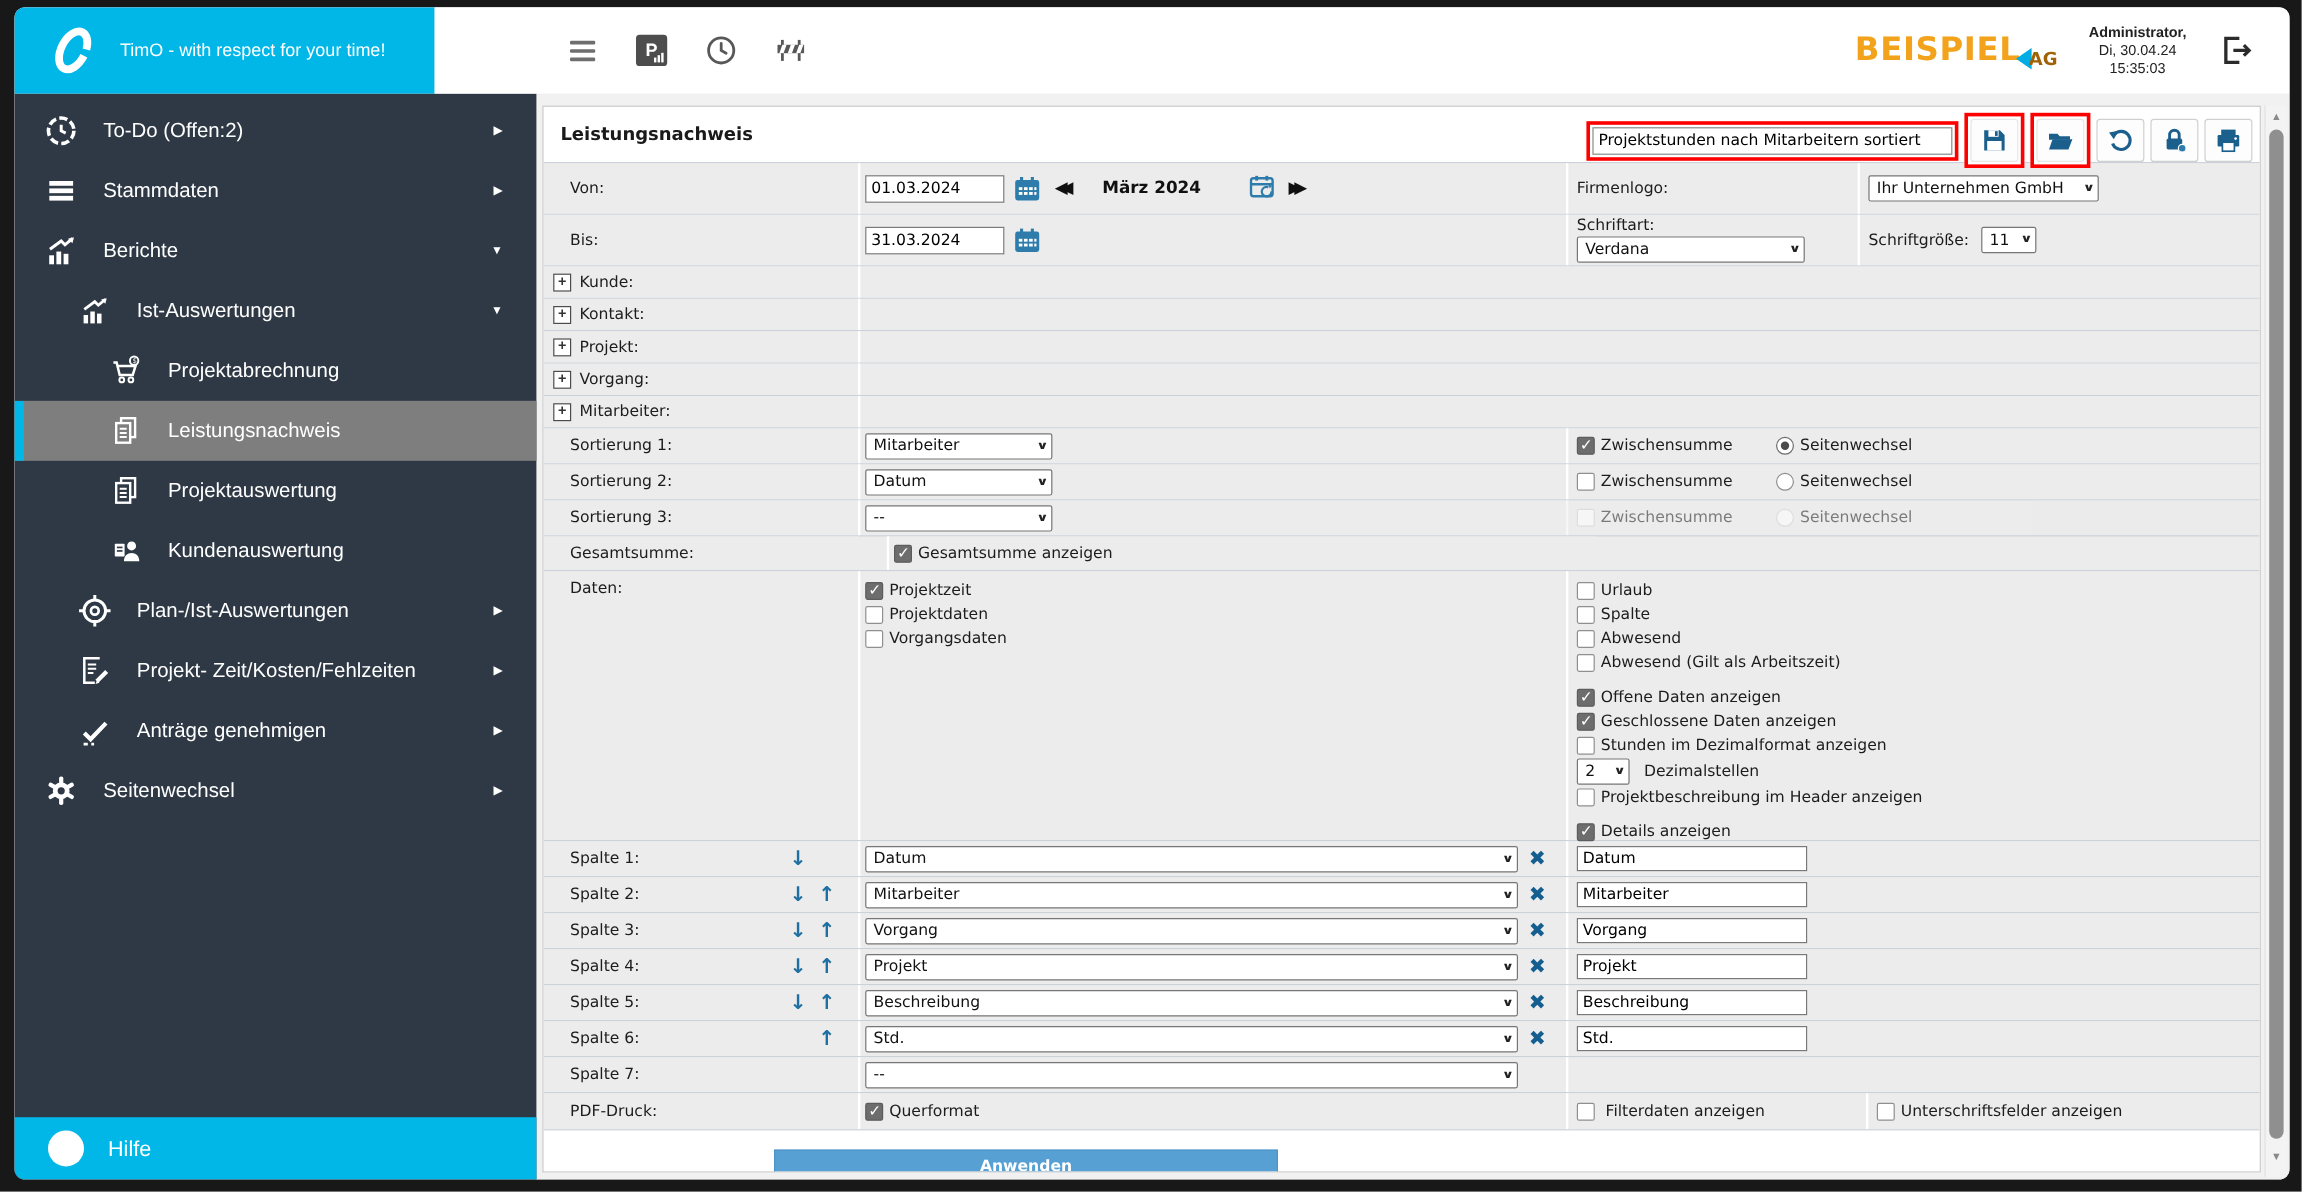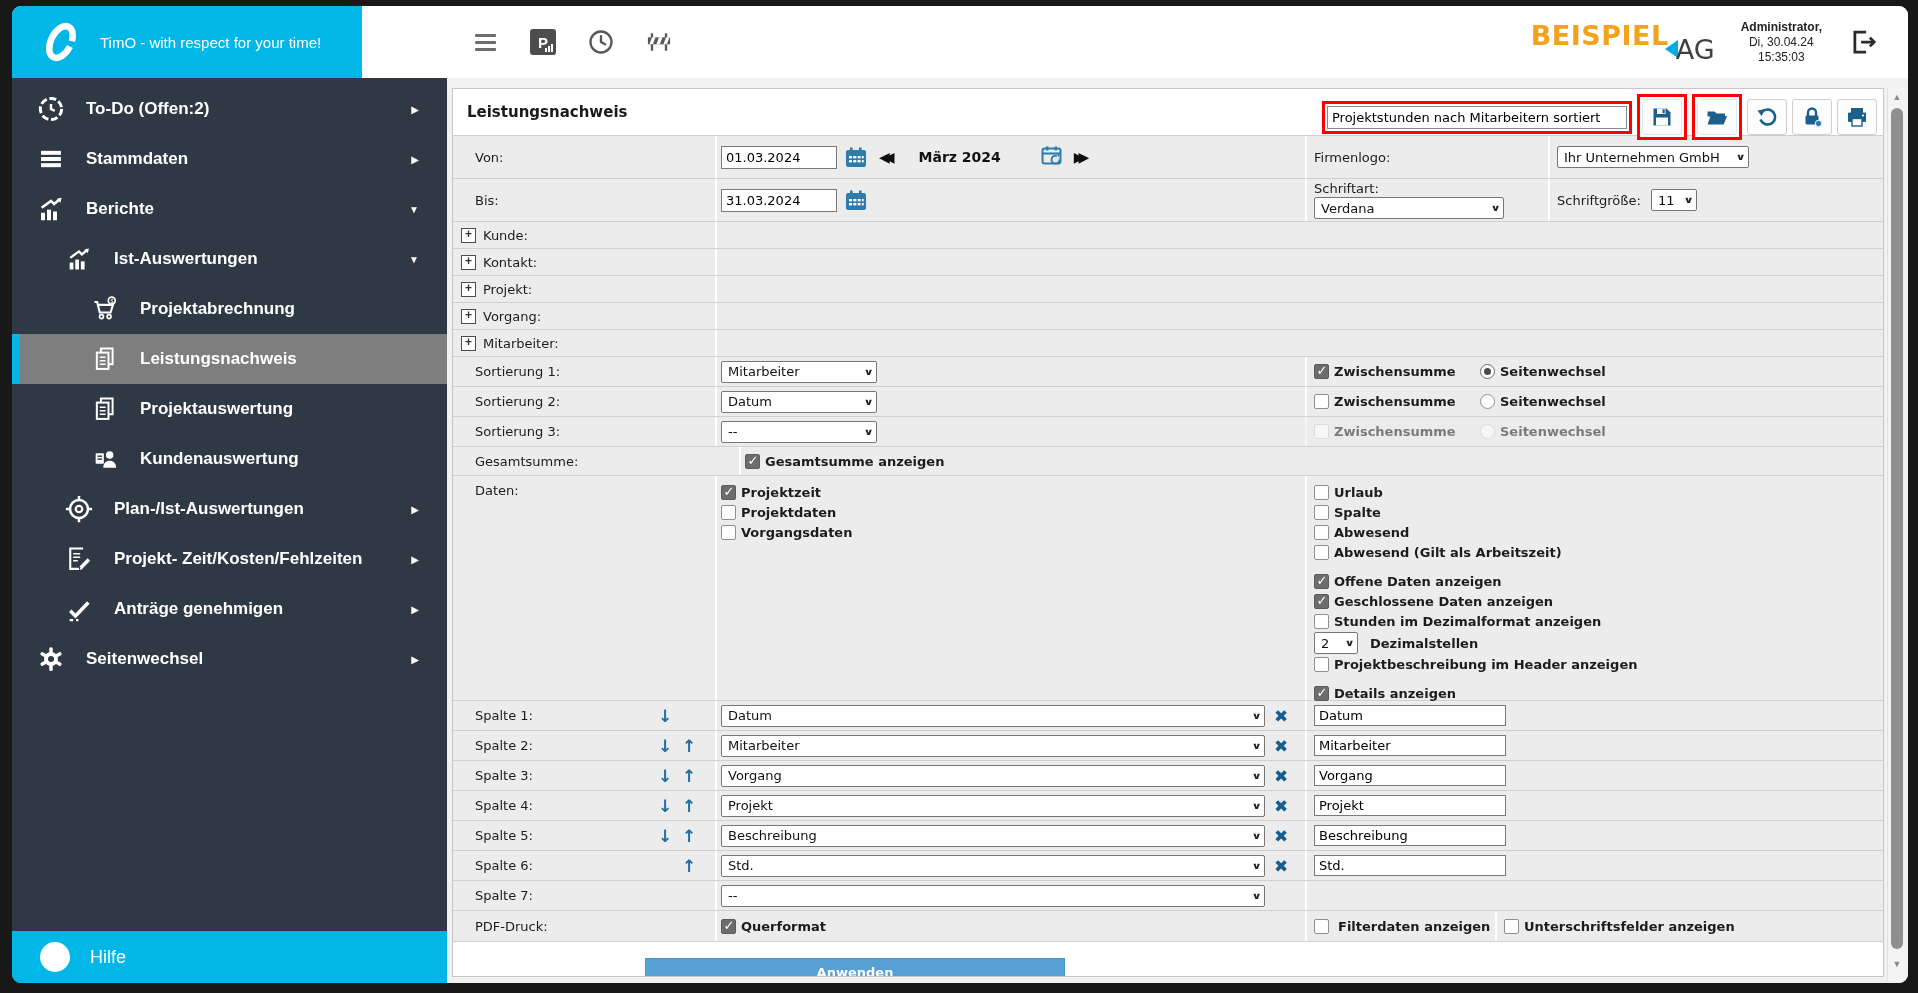--- a/index.html
+++ b/index.html
@@ -31,31 +31,31 @@
   .hamburger div{width:21px;height:3px;background:#6e6e6e;border-radius:1px;}
   .p-icon{width:26px;height:26px;background:#4d4d4d;border-radius:3px;color:#fff;
     font-weight:bold;font-size:15px;display:flex;align-items:center;justify-content:center;position:relative;}
   .p-icon .mini-bars{position:absolute;right:3px;bottom:3px;display:flex;gap:1px;align-items:flex-end;}
   .p-icon .mini-bars i{display:block;width:2px;background:#fff;}
   .topbar-right{margin-left:auto;display:flex;align-items:center;gap:26px;margin-right:30px;}
   .beispiel-logo{display:flex;align-items:flex-start;}
   .beispiel-word{color:#f2a31b;font-weight:bold;font-size:27px;letter-spacing:0.5px;font-family:"DejaVu Sans",sans-serif;}
   .ag-wrap{display:flex;align-items:center;margin-left:-4px;margin-top:14px;}
   .ag-tri{width:0;height:0;border-top:9px solid transparent;border-bottom:9px solid transparent;border-right:13px solid #00ace4;}
-  .ag-word{color:#404040;font-weight:normal;font-size:27px;margin-left:-2px;font-family:"DejaVu Sans",sans-serif;}
+  .ag-word{color:#a16207;font-weight:bold;font-size:15px;margin-left:-2px;font-family:"DejaVu Sans",sans-serif;}
   .user-block{text-align:center;font-size:12px;color:#222;line-height:15px;}
   .user-block .uname{font-weight:bold;}
   
   .sidebar{
     position:absolute;left:0;top:72px;width:435px;bottom:0;background:#2e3945;
     z-index:3;display:flex;flex-direction:column;
   }
   .smenu{padding-top:6px;}
   .sitem{height:50px;display:flex;align-items:center;color:#fff;cursor:pointer;position:relative;}
-  .sitem .slabel{font-size:17px;font-weight:700;}
+  .sitem .slabel{font-size:17px;font-weight:400;}
   .sitem .chev{margin-left:auto;margin-right:28px;font-size:10px;color:#fff;}
   .lvl1{padding-left:24px;}
   .lvl2{padding-left:52px;}
   .lvl3{padding-left:78px;}
   .sicon{width:30px;height:30px;margin-right:20px;display:flex;align-items:center;justify-content:center;flex:none;}
   .sitem.selected{background:#7e7e7e;box-shadow:inset 8px 0 0 0 #00b7e8;}
   .sitem.selected .docfill{fill:#7e7e7e;}
   .docfill{fill:#2e3945;}
   .help-bar{
     margin-top:auto;height:52px;background:#00b7e8;display:flex;align-items:center;
@@ -121,39 +121,39 @@
   .cb{width:15px;height:15px;border:1px solid #8f8f8f;background:#fff;border-radius:2px;
     display:inline-block;position:relative;flex:none;box-sizing:border-box;cursor:pointer;}
   .cb.on{background:#6d6d6d;border-color:#5c5c5c;}
   .cb.on::after{content:"\2713";position:absolute;left:1.5px;top:-2px;color:#fff;font-size:13px;font-weight:bold;}
   .cb.dis{border-color:#d2d2d2;}
   .rb{width:15px;height:15px;border:1px solid #8f8f8f;background:#fff;border-radius:50%;
     display:inline-block;position:relative;flex:none;box-sizing:border-box;cursor:pointer;}
   .rb.on{border-color:#6d6d6d;}
   .rb.on::after{content:"";position:absolute;left:3px;top:3px;width:7px;height:7px;border-radius:50%;background:#4b4b4b;}
   .rb.dis{border-color:#d2d2d2;}
-  .cbl{font-size:13px;color:#1c1c1c;margin-left:5px;font-family:"DejaVu Sans",sans-serif;font-weight:bold;}
+  .cbl{font-size:13px;color:#1c1c1c;margin-left:5px;font-family:"DejaVu Sans",sans-serif;}
   .zs-group{display:flex;align-items:center;width:166px;}
   .sw-group{display:flex;align-items:center;}
   
   .dblarr{font-size:14px;color:#101010;letter-spacing:-6px;padding-right:6px;cursor:pointer;font-family:"DejaVu Sans",sans-serif;}
   .month-label{font-weight:bold;font-size:14px;color:#111;font-family:"DejaVu Sans",sans-serif;}
   .cal-btn{cursor:pointer;display:flex;align-items:center;}
   
   .vlist{display:flex;flex-direction:column;}
   .vrow{display:flex;align-items:center;height:19px;margin-bottom:1px;}
   .vgap{height:9px;}
   
   .arrows{margin-left:auto;display:flex;padding-right:14px;}
   .arrow-slot{width:24px;text-align:center;}
   .ud-arrow{color:#1e6fa2;font-weight:bold;font-size:17px;cursor:pointer;font-family:"DejaVu Sans",sans-serif;}
   .x-icon{color:#155e90;font-weight:bold;font-size:17px;margin-left:9px;cursor:pointer;font-family:"DejaVu Sans",sans-serif;}
   .col-text{width:192px;height:21px;}
   
-  .c3a{width:190px;border-left:2px solid #fff;padding-left:7px;}
+  .c3a{width:250px;border-left:2px solid #fff;padding-left:7px;}
   .c3b{flex:1;border-left:2px solid #fff;padding-left:7px;}
   .c3a-wide{width:243px;border-left:2px solid #fff;padding-left:7px;}
   .stack{display:flex;flex-direction:column;justify-content:center;gap:1px;}
   
   .footer{background:#fff;height:60px;position:relative;border-top:1px solid #c9d2da;}
   .apply-btn{
     position:absolute;left:192px;top:16px;width:418px;height:27px;background:#57a0d4;
     border:1px solid #4d94c9;color:#fff;font-weight:bold;font-size:13px;
     display:flex;align-items:center;justify-content:center;cursor:pointer;
     font-family:"DejaVu Sans",sans-serif;

